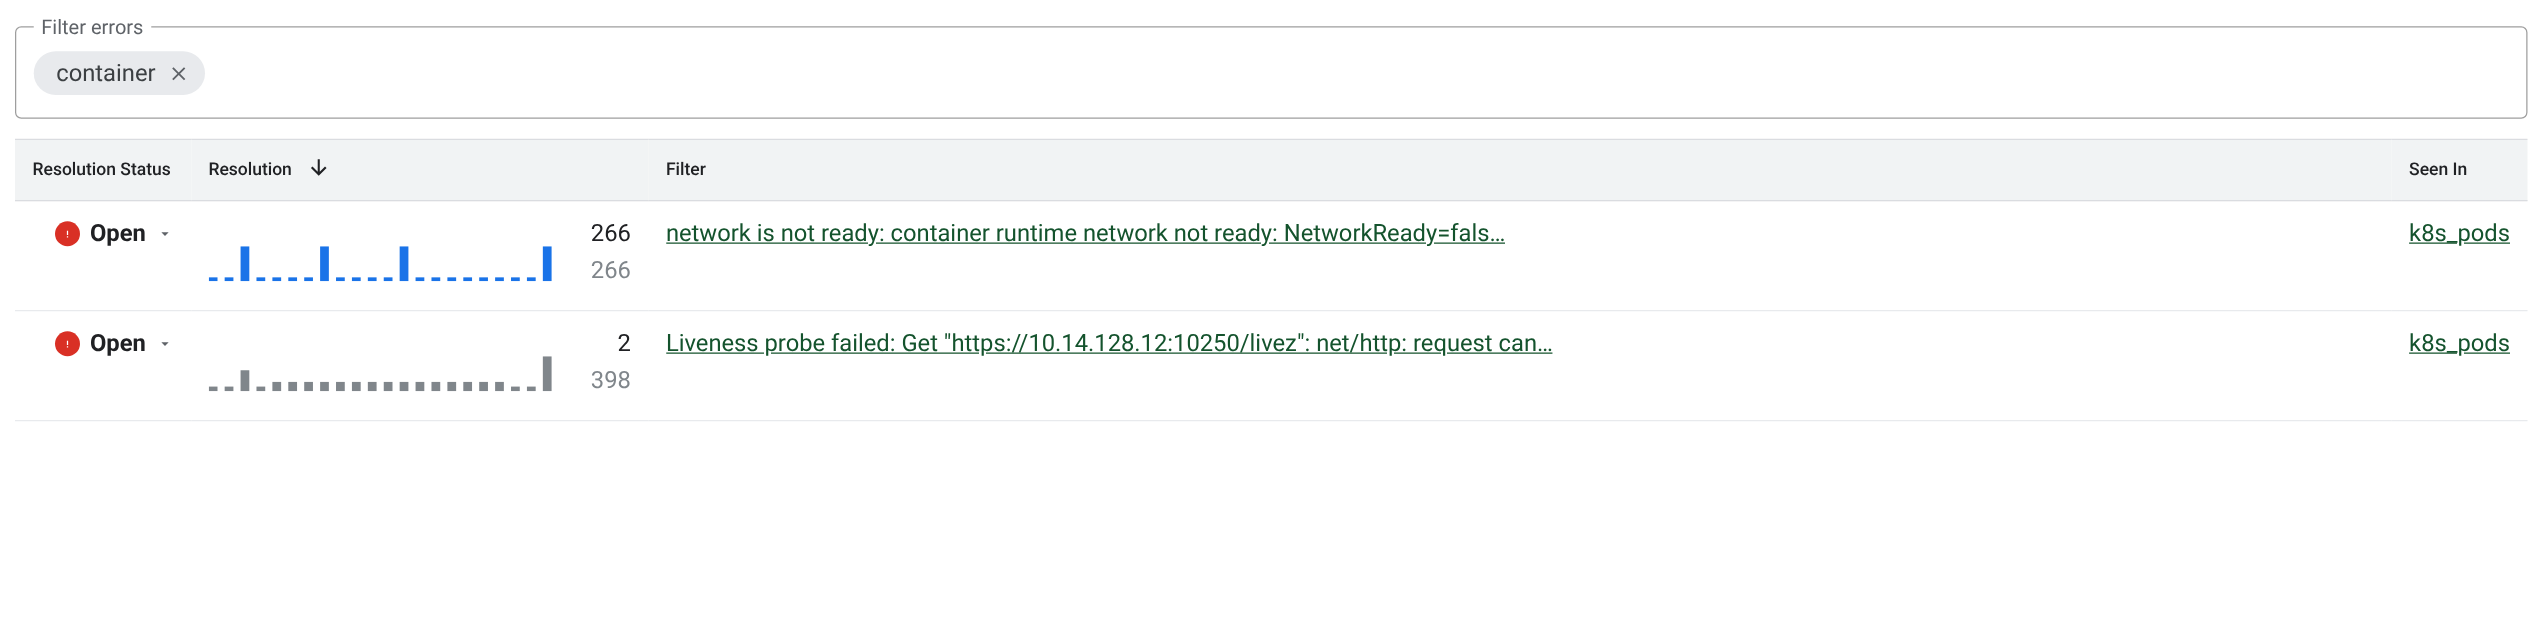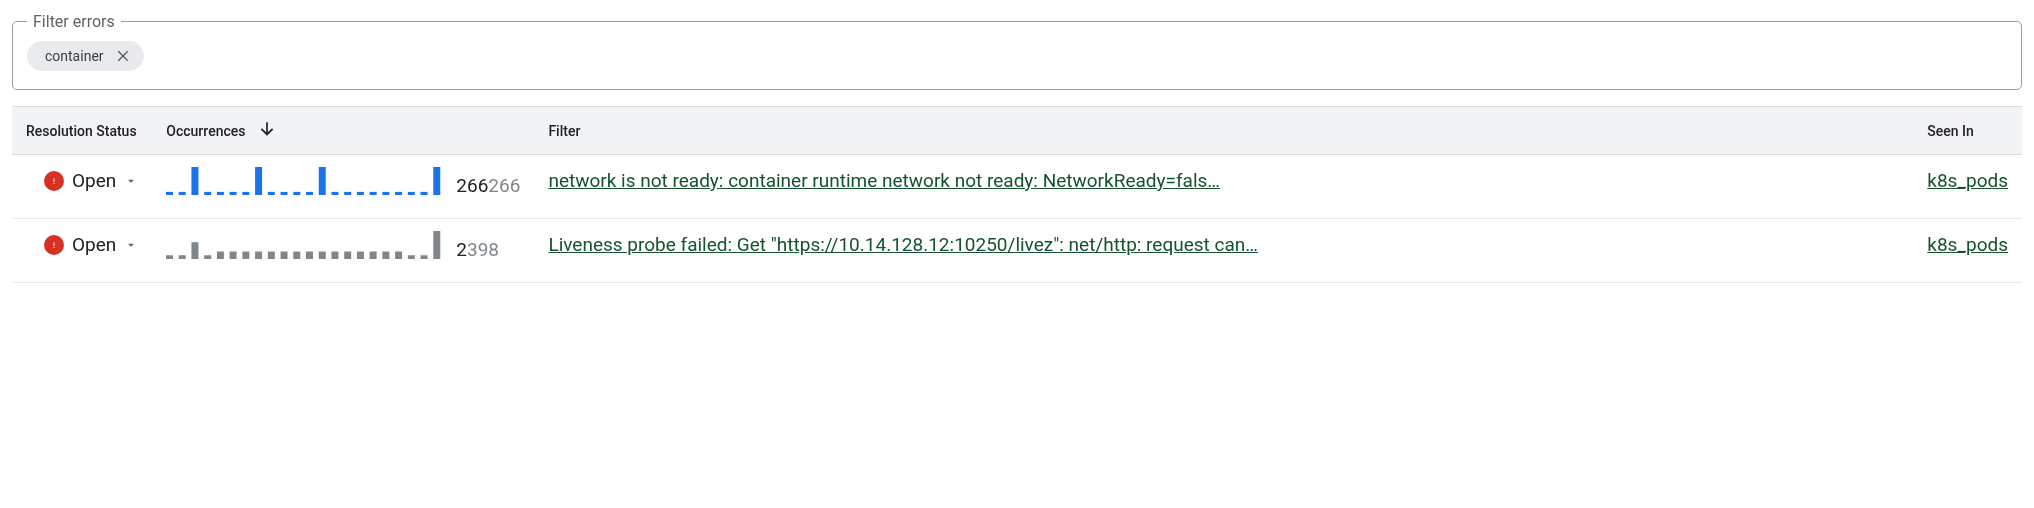--- a/index.html
+++ b/index.html
@@ -25,21 +25,21 @@
     }
     .chip {
       display: inline-flex;
       align-items: center;
       background: #e8eaed;
       border-radius: 20px;
       padding: 6px 12px 6px 18px;
       gap: 10px;
     }
     .chip-label {
-      font-size: 14px;
+      font-size: 19px;
       color: #3c4043;
     }
     .chip-close {
       display: inline-flex;
       align-items: center;
       justify-content: center;
       cursor: pointer;
       color: #5f6368;
     }
     .chip-close svg { width: 18px; height: 18px; }
@@ -58,21 +58,21 @@
       border-bottom: 1px solid #dadce0;
       padding: 12px 14px;
       white-space: nowrap;
     }
     table.errors tbody td {
       border-bottom: 1px solid #e8eaed;
       padding: 10px 14px 18px 14px;
       vertical-align: top;
       font-size: 19px;
     }
-    .col-status { width: 220px; }
+    .col-status { width: 220px; font-weight: bold; }
     .col-occ { width: 370px; }
     .col-seen { width: 130px; text-align: right; }
 
     .sort-header {
       display: inline-flex;
       align-items: center;
       gap: 12px;
       cursor: pointer;
     }
     .sort-arrow svg { width: 20px; height: 20px; }
@@ -105,21 +105,21 @@
       align-items: flex-end;
       gap: 10px;
       padding-top: 2px;
     }
     .sparkline {
       width: 280px;
       height: 28px;
     }
     .occ-nums {
       display: flex;
-      flex-direction: row;
+      flex-direction: column;
       align-items: flex-end;
       min-width: 48px;
       line-height: 1.5;
     }
     .occ-primary { color: #202124; }
     .occ-secondary { color: #80868b; }
 
     .error-link, .seen-link {
       color: #14532d;
       text-decoration: underline;
@@ -147,21 +147,21 @@
     </span>
   </span>
 </fieldset>
 
 <table class="errors">
   <thead>
     <tr>
       <th class="col-status">Resolution Status</th>
       <th class="col-occ">
         <span class="sort-header">
-          <span>Occurrences</span>
+          <span>Resolution</span>
           <span class="sort-arrow">
             <svg viewBox="0 0 24 24">
                 <path fill="currentColor" d="M11 4h2v12l5-5 1.5 1.5L12 20l-7.5-7.5L6 11l5 5z"></path>
               </svg>
           </span>
         </span>
       </th>
       <th>Filter</th>
       <th class="col-seen">Seen In</th>
     </tr>

